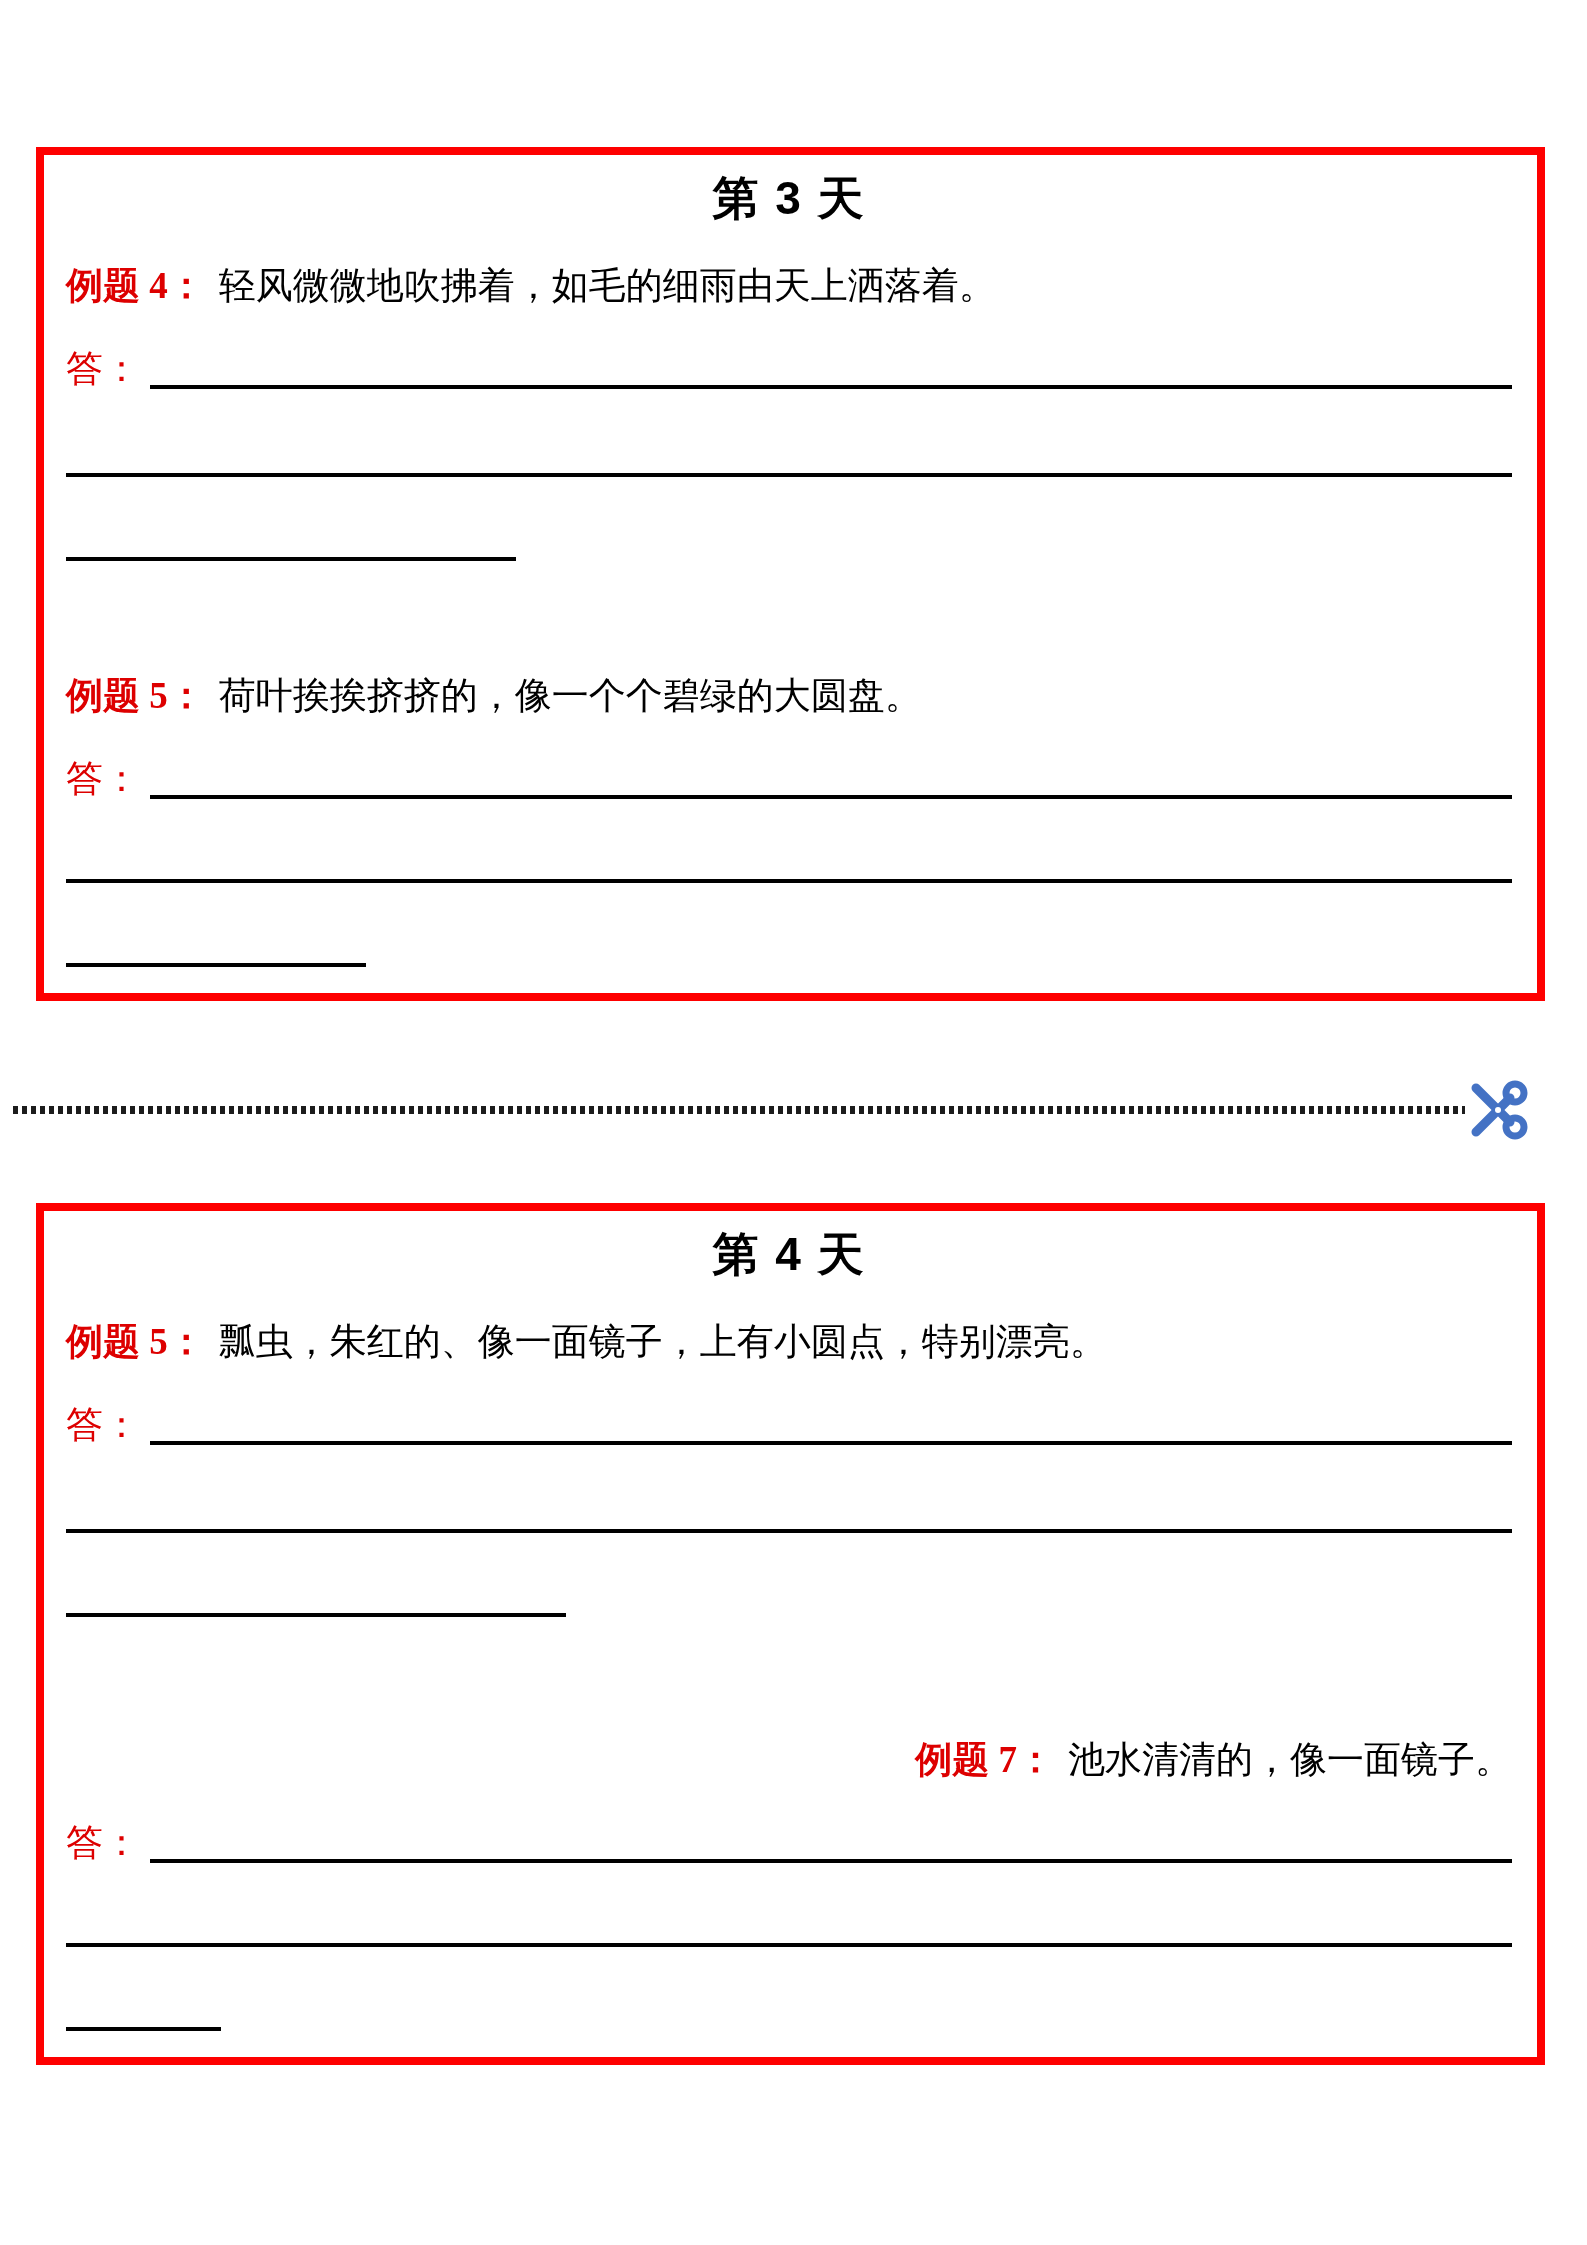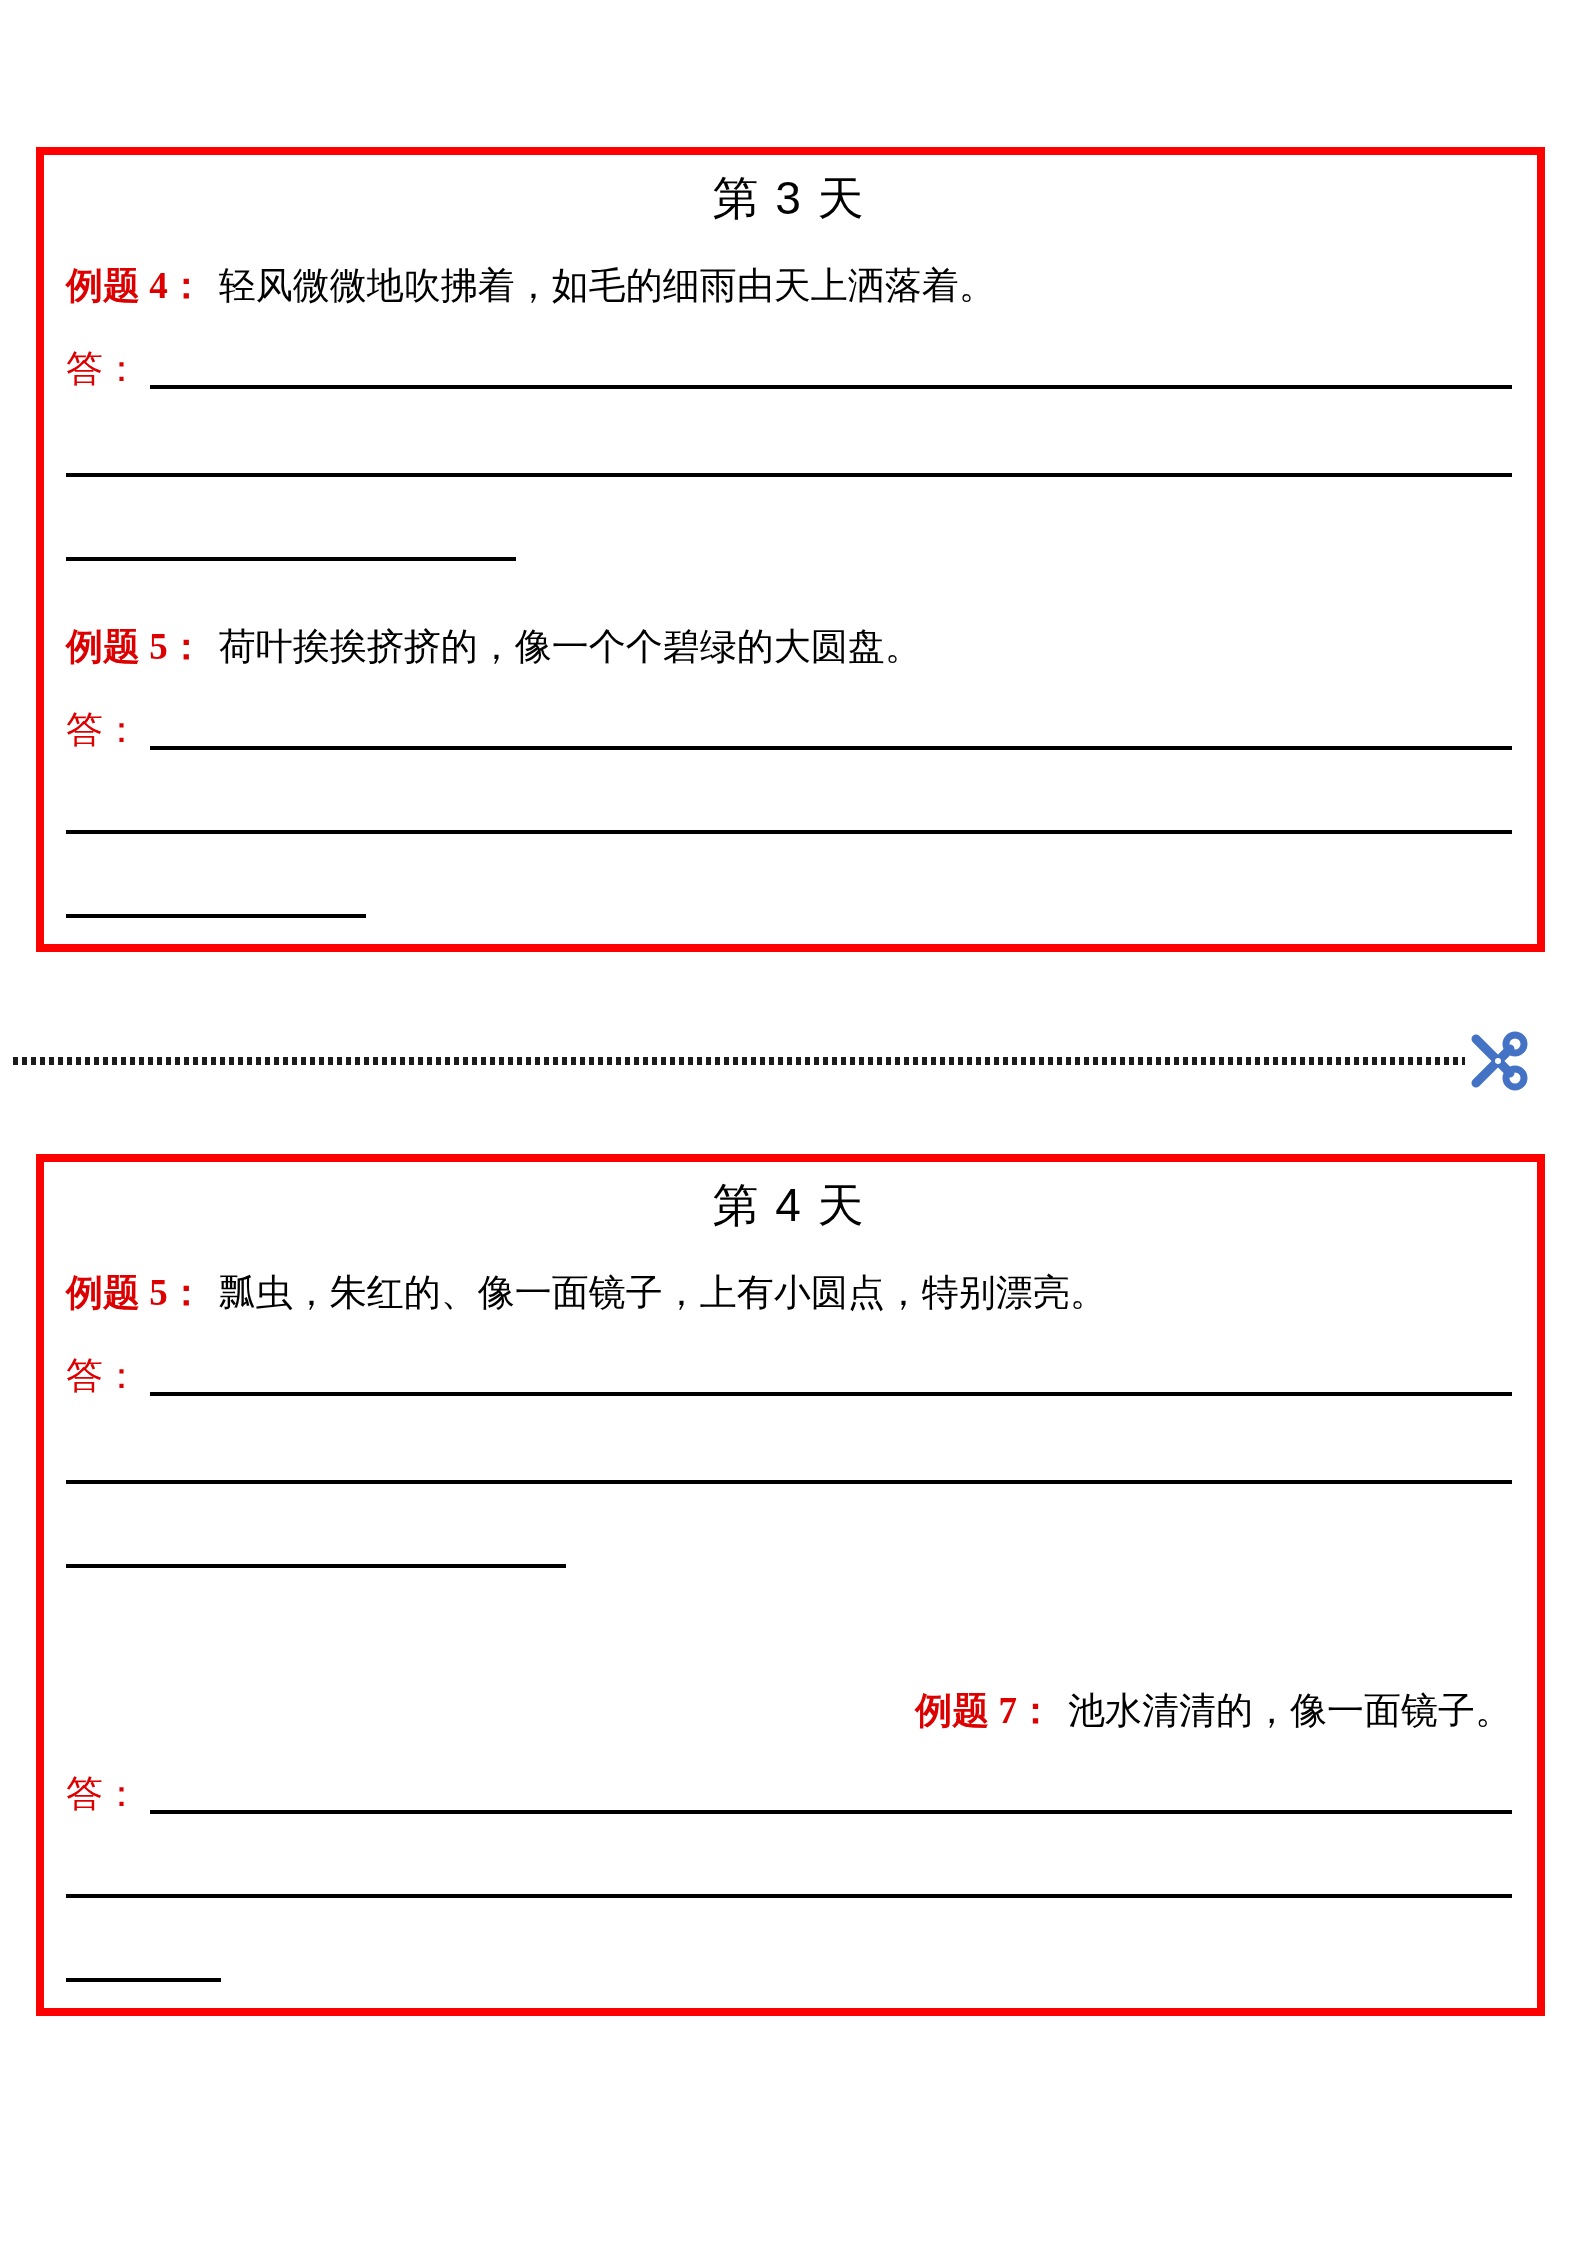--- a/index.html
+++ b/index.html
@@ -16,21 +16,21 @@
     width:1509px;
     border:8px solid #fe0000;
     padding:14px 25px 26px 22px;
     background:#fff;
   }
   .card-day3{margin-top:147px;}
   .card-day4{margin-top:62px;}
   .section-title{
     text-align:center;
     font-family:"Liberation Sans","DejaVu Sans",sans-serif;
-    font-weight:400;
+    font-weight:700;
     font-size:46px;
     line-height:58px;
     letter-spacing:2px;
   }
   .problem-text{
     margin-top:34px;
     font-size:37px;
     line-height:50px;
     white-space:nowrap;
   }
@@ -90,21 +90,21 @@
     </div>
     <div class="ans-row">
       <span class="red alabel">答：</span>
       <span class="rule"></span>
     </div>
     <div class="rule-line full-1"></div>
     <div class="rule-line short short-p4"></div>
   </div>
 
   <div>
-    <div class="problem-text" style="margin-top:61px;">
+    <div class="problem-text" style="margin-top:110px;">
       <span class="red plabel">例题 5：</span><span>荷叶挨挨挤挤的，像一个个碧绿的大圆盘。</span>
     </div>
     <div class="ans-row">
       <span class="red alabel">答：</span>
       <span class="rule"></span>
     </div>
     <div class="rule-line full-2"></div>
     <div class="rule-line short short-p5"></div>
   </div>
 </div>

